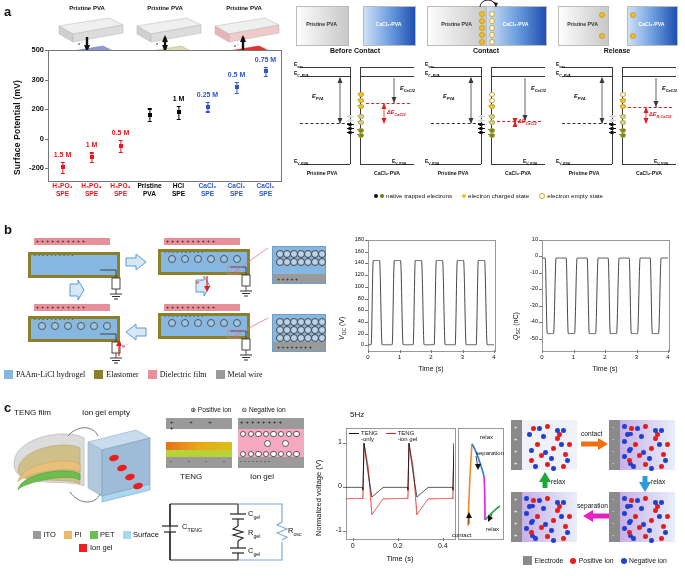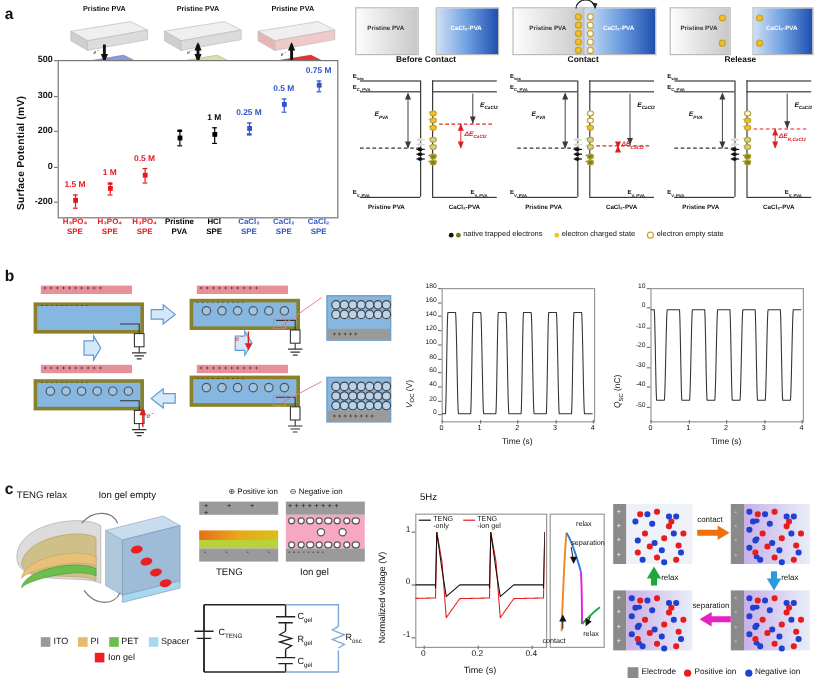--- a/index.html
+++ b/index.html
@@ -516,20 +516,40 @@
       <line x1="224" y1="104" x2="258" y2="86" stroke="#e07a8a" stroke-width="0.8"></line>
       <rect x="218" y="34" width="10" height="8" fill="none" stroke="#e07a8a" stroke-width="0.7"></rect>
       <rect x="218" y="98" width="10" height="8" fill="none" stroke="#e07a8a" stroke-width="0.7"></rect>
       </svg><div class="abs" style="left:186px;top:46px;font-size:6px;font-style:italic;color:#e02020;">e⁻</div><svg width="14" height="18" style="position:absolute;left:193px;top:44px;">
           <line x1="4" y1="0" x2="4" y2="13" stroke="#e02020" stroke-width="1.2"></line>
           <polygon points="4,16 1,10 7,10" fill="#e02020"></polygon>
         </svg><div class="abs" style="left:112px;top:110px;font-size:6px;font-style:italic;color:#e02020;">e⁻</div><svg width="14" height="18" style="position:absolute;left:105px;top:106px;">
           <line x1="4" y1="18" x2="4" y2="5" stroke="#e02020" stroke-width="1.2"></line>
           <polygon points="4,2 1,8 7,8" fill="#e02020"></polygon>
         </svg></i></div>
+  <div class="abs" id="panelB-legend" style="left:4px;top:370px;width:330px;height:14px;">
+      <div style="display:flex;align-items:center;gap:9px;font-size:8px;font-family:'Liberation Serif',serif;">
+        <span style="display:flex;align-items:center;gap:3px;">
+          <span class="sw" style="background:#86b7e0;"></span>
+          <span>PAAm-LiCl hydrogel</span>
+        </span>
+        <span style="display:flex;align-items:center;gap:3px;">
+          <span class="sw" style="background:#8a8029;"></span>
+          <span>Elastomer</span>
+        </span>
+        <span style="display:flex;align-items:center;gap:3px;">
+          <span class="sw" style="background:#e8909a;"></span>
+          <span>Dielectric film</span>
+        </span>
+        <span style="display:flex;align-items:center;gap:3px;">
+          <span class="sw" style="background:#9a9a9a;"></span>
+          <span>Metal wire</span>
+        </span>
+      </div>
+    </div>
 
   <div class="abs" id="chart-voc" style="left:334px;top:228px;width:172px;height:158px;">
       <div class="abs" style="left:34px;top:12px;width:126px;height:110px;border:1px solid #999;"></div>
       <div class="abs" style="left:31px;top:117.31914893617021px;width:3px;height:1px;background:#777;"></div>
       <div class="abs" style="left:4px;top:113.31914893617021px;width:26px;text-align:right;font-size:5.6px;color:#111;">0</div>
       <div class="abs" style="left:31px;top:105.61702127659575px;width:3px;height:1px;background:#777;"></div>
       <div class="abs" style="left:4px;top:101.61702127659575px;width:26px;text-align:right;font-size:5.6px;color:#111;">20</div>
       <div class="abs" style="left:31px;top:93.91489361702128px;width:3px;height:1px;background:#777;"></div>
       <div class="abs" style="left:4px;top:89.91489361702128px;width:26px;text-align:right;font-size:5.6px;color:#111;">40</div>
       <div class="abs" style="left:31px;top:82.2127659574468px;width:3px;height:1px;background:#777;"></div>
@@ -596,21 +616,21 @@
           <rect x="34" y="12" width="126" height="110"></rect>
         </clipPath>
       <path d="M34.00,30.06 L34.14,30.06 L34.28,30.06 L34.42,30.06 L34.56,30.06 L34.70,30.06 L34.84,30.06 L34.98,30.06 L35.12,30.06 L35.26,30.06 L35.40,30.06 L35.54,30.06 L35.68,30.06 L35.82,30.06 L35.96,30.06 L36.10,30.06 L36.24,30.06 L36.38,30.06 L36.52,30.06 L36.66,30.06 L36.80,30.06 L36.94,30.06 L37.08,30.06 L37.22,30.31 L37.36,32.17 L37.50,35.65 L37.64,40.47 L37.78,46.36 L37.92,53.06 L38.06,60.29 L38.20,67.79 L38.34,75.30 L38.48,82.53 L38.62,89.24 L38.76,95.13 L38.90,99.96 L39.04,103.45 L39.18,105.33 L39.32,105.58 L39.46,105.58 L39.60,105.58 L39.74,105.58 L39.88,105.58 L40.02,105.58 L40.16,105.58 L40.30,105.58 L40.44,105.58 L40.58,105.58 L40.72,105.58 L40.86,105.58 L41.00,105.58 L41.14,105.58 L41.28,105.58 L41.42,105.58 L41.56,105.58 L41.70,105.58 L41.84,105.58 L41.98,105.58 L42.12,105.58 L42.26,105.58 L42.40,105.58 L42.54,105.58 L42.68,105.58 L42.82,105.58 L42.96,105.58 L43.10,105.58 L43.24,105.58 L43.38,105.58 L43.52,105.58 L43.66,105.58 L43.80,105.58 L43.94,105.58 L44.08,105.58 L44.22,105.58 L44.36,105.58 L44.50,105.58 L44.64,105.58 L44.78,105.58 L44.92,105.58 L45.06,105.58 L45.20,105.58 L45.34,105.58 L45.48,105.58 L45.62,105.43 L45.76,104.15 L45.90,101.71 L46.04,98.25 L46.18,93.93 L46.32,88.91 L46.46,83.34 L46.60,77.38 L46.74,71.18 L46.88,64.90 L47.02,58.68 L47.16,52.70 L47.30,47.10 L47.44,42.03 L47.58,37.66 L47.72,34.14 L47.86,31.62 L48.00,30.26 L48.14,30.06 L48.28,30.06 L48.42,30.06 L48.56,30.06 L48.70,30.06 L48.84,30.06 L48.98,30.06 L49.12,30.06 L49.26,30.06 L49.40,30.06 L49.54,30.06 L49.68,30.06 L49.82,30.06 L49.96,30.06 L50.10,30.06 L50.24,30.06 L50.38,30.06 L50.52,30.06 L50.66,30.06 L50.80,30.06 L50.94,30.06 L51.08,30.06 L51.22,30.06 L51.36,30.06 L51.50,30.06 L51.64,30.06 L51.78,30.06 L51.92,30.06 L52.06,30.06 L52.20,30.06 L52.34,30.06 L52.48,30.06 L52.62,30.06 L52.76,30.06 L52.90,30.06 L53.04,30.06 L53.18,30.06 L53.32,30.06 L53.46,30.06 L53.60,30.06 L53.74,30.06 L53.88,30.06 L54.02,30.06 L54.16,30.06 L54.30,30.06 L54.44,30.06 L54.58,30.06 L54.72,30.06 L54.86,30.06 L55.00,30.06 L55.14,30.06 L55.28,30.06 L55.42,30.06 L55.56,30.06 L55.70,30.06 L55.84,30.06 L55.98,30.06 L56.12,30.06 L56.26,30.06 L56.40,30.06 L56.54,30.06 L56.68,30.06 L56.82,30.06 L56.96,30.06 L57.10,30.06 L57.24,30.06 L57.38,30.06 L57.52,30.06 L57.66,30.06 L57.80,30.06 L57.94,30.06 L58.08,30.06 L58.22,30.24 L58.36,31.97 L58.50,35.34 L58.64,40.06 L58.78,45.89 L58.92,52.53 L59.06,59.73 L59.20,67.23 L59.34,74.74 L59.48,82.01 L59.62,88.76 L59.76,94.73 L59.90,99.64 L60.04,103.24 L60.18,105.25 L60.32,105.58 L60.46,105.58 L60.60,105.58 L60.74,105.58 L60.88,105.58 L61.02,105.58 L61.16,105.58 L61.30,105.58 L61.44,105.58 L61.58,105.58 L61.72,105.58 L61.86,105.58 L62.00,105.58 L62.14,105.58 L62.28,105.58 L62.42,105.58 L62.56,105.58 L62.70,105.58 L62.84,105.58 L62.98,105.58 L63.12,105.58 L63.26,105.58 L63.40,105.58 L63.54,105.58 L63.68,105.58 L63.82,105.58 L63.96,105.58 L64.10,105.58 L64.24,105.58 L64.38,105.58 L64.52,105.58 L64.66,105.58 L64.80,105.58 L64.94,105.58 L65.08,105.58 L65.22,105.58 L65.36,105.58 L65.50,105.58 L65.64,105.58 L65.78,105.58 L65.92,105.58 L66.06,105.58 L66.20,105.58 L66.34,105.58 L66.48,105.58 L66.62,105.47 L66.76,104.29 L66.90,101.93 L67.04,98.54 L67.18,94.28 L67.32,89.31 L67.46,83.78 L67.60,77.84 L67.74,71.65 L67.88,65.37 L68.02,59.14 L68.16,53.14 L68.30,47.50 L68.44,42.39 L68.58,37.96 L68.72,34.37 L68.86,31.77 L69.00,30.32 L69.14,30.06 L69.28,30.06 L69.42,30.06 L69.56,30.06 L69.70,30.06 L69.84,30.06 L69.98,30.06 L70.12,30.06 L70.26,30.06 L70.40,30.06 L70.54,30.06 L70.68,30.06 L70.82,30.06 L70.96,30.06 L71.10,30.06 L71.24,30.06 L71.38,30.06 L71.52,30.06 L71.66,30.06 L71.80,30.06 L71.94,30.06 L72.08,30.06 L72.22,30.06 L72.36,30.06 L72.50,30.06 L72.64,30.06 L72.78,30.06 L72.92,30.06 L73.06,30.06 L73.20,30.06 L73.34,30.06 L73.48,30.06 L73.62,30.06 L73.76,30.06 L73.90,30.06 L74.04,30.06 L74.18,30.06 L74.32,30.06 L74.46,30.06 L74.60,30.06 L74.74,30.06 L74.88,30.06 L75.02,30.06 L75.16,30.06 L75.30,30.06 L75.44,30.06 L75.58,30.06 L75.72,30.06 L75.86,30.06 L76.00,30.06 L76.14,30.06 L76.28,30.06 L76.42,30.06 L76.56,30.06 L76.70,30.06 L76.84,30.06 L76.98,30.06 L77.12,30.06 L77.26,30.06 L77.40,30.06 L77.54,30.06 L77.68,30.06 L77.82,30.06 L77.96,30.06 L78.10,30.06 L78.24,30.06 L78.38,30.06 L78.52,30.06 L78.66,30.06 L78.80,30.06 L78.94,30.06 L79.08,30.06 L79.22,30.18 L79.36,31.78 L79.50,35.04 L79.64,39.67 L79.78,45.42 L79.92,52.01 L80.06,59.18 L80.20,66.66 L80.34,74.18 L80.48,81.48 L80.62,88.28 L80.76,94.31 L80.90,99.32 L81.04,103.02 L81.18,105.16 L81.32,105.58 L81.46,105.58 L81.60,105.58 L81.74,105.58 L81.88,105.58 L82.02,105.58 L82.16,105.58 L82.30,105.58 L82.44,105.58 L82.58,105.58 L82.72,105.58 L82.86,105.58 L83.00,105.58 L83.14,105.58 L83.28,105.58 L83.42,105.58 L83.56,105.58 L83.70,105.58 L83.84,105.58 L83.98,105.58 L84.12,105.58 L84.26,105.58 L84.40,105.58 L84.54,105.58 L84.68,105.58 L84.82,105.58 L84.96,105.58 L85.10,105.58 L85.24,105.58 L85.38,105.58 L85.52,105.58 L85.66,105.58 L85.80,105.58 L85.94,105.58 L86.08,105.58 L86.22,105.58 L86.36,105.58 L86.50,105.58 L86.64,105.58 L86.78,105.58 L86.92,105.58 L87.06,105.58 L87.20,105.58 L87.34,105.58 L87.48,105.58 L87.62,105.51 L87.76,104.42 L87.90,102.14 L88.04,98.83 L88.18,94.63 L88.32,89.70 L88.46,84.21 L88.60,78.29 L88.74,72.12 L88.88,65.84 L89.02,59.60 L89.16,53.58 L89.30,47.91 L89.44,42.75 L89.58,38.27 L89.72,34.61 L89.86,31.93 L90.00,30.38 L90.14,30.06 L90.28,30.06 L90.42,30.06 L90.56,30.06 L90.70,30.06 L90.84,30.06 L90.98,30.06 L91.12,30.06 L91.26,30.06 L91.40,30.06 L91.54,30.06 L91.68,30.06 L91.82,30.06 L91.96,30.06 L92.10,30.06 L92.24,30.06 L92.38,30.06 L92.52,30.06 L92.66,30.06 L92.80,30.06 L92.94,30.06 L93.08,30.06 L93.22,30.06 L93.36,30.06 L93.50,30.06 L93.64,30.06 L93.78,30.06 L93.92,30.06 L94.06,30.06 L94.20,30.06 L94.34,30.06 L94.48,30.06 L94.62,30.06 L94.76,30.06 L94.90,30.06 L95.04,30.06 L95.18,30.06 L95.32,30.06 L95.46,30.06 L95.60,30.06 L95.74,30.06 L95.88,30.06 L96.02,30.06 L96.16,30.06 L96.30,30.06 L96.44,30.06 L96.58,30.06 L96.72,30.06 L96.86,30.06 L97.00,30.06 L97.14,30.06 L97.28,30.06 L97.42,30.06 L97.56,30.06 L97.70,30.06 L97.84,30.06 L97.98,30.06 L98.12,30.06 L98.26,30.06 L98.40,30.06 L98.54,30.06 L98.68,30.06 L98.82,30.06 L98.96,30.06 L99.10,30.06 L99.24,30.06 L99.38,30.06 L99.52,30.06 L99.66,30.06 L99.80,30.06 L99.94,30.06 L100.08,30.06 L100.22,30.13 L100.36,31.60 L100.50,34.74 L100.64,39.28 L100.78,44.95 L100.92,51.49 L101.06,58.63 L101.20,66.09 L101.34,73.62 L101.48,80.94 L101.62,87.79 L101.76,93.89 L101.90,98.98 L102.04,102.80 L102.18,105.06 L102.32,105.58 L102.46,105.58 L102.60,105.58 L102.74,105.58 L102.88,105.58 L103.02,105.58 L103.16,105.58 L103.30,105.58 L103.44,105.58 L103.58,105.58 L103.72,105.58 L103.86,105.58 L104.00,105.58 L104.14,105.58 L104.28,105.58 L104.42,105.58 L104.56,105.58 L104.70,105.58 L104.84,105.58 L104.98,105.58 L105.12,105.58 L105.26,105.58 L105.40,105.58 L105.54,105.58 L105.68,105.58 L105.82,105.58 L105.96,105.58 L106.10,105.58 L106.24,105.58 L106.38,105.58 L106.52,105.58 L106.66,105.58 L106.80,105.58 L106.94,105.58 L107.08,105.58 L107.22,105.58 L107.36,105.58 L107.50,105.58 L107.64,105.58 L107.78,105.58 L107.92,105.58 L108.06,105.58 L108.20,105.58 L108.34,105.58 L108.48,105.58 L108.62,105.54 L108.76,104.55 L108.90,102.35 L109.04,99.11 L109.18,94.97 L109.32,90.10 L109.46,84.64 L109.60,78.75 L109.74,72.59 L109.88,66.31 L110.02,60.07 L110.16,54.02 L110.30,48.32 L110.44,43.12 L110.58,38.58 L110.72,34.85 L110.86,32.09 L111.00,30.46 L111.14,30.06 L111.28,30.06 L111.42,30.06 L111.56,30.06 L111.70,30.06 L111.84,30.06 L111.98,30.06 L112.12,30.06 L112.26,30.06 L112.40,30.06 L112.54,30.06 L112.68,30.06 L112.82,30.06 L112.96,30.06 L113.10,30.06 L113.24,30.06 L113.38,30.06 L113.52,30.06 L113.66,30.06 L113.80,30.06 L113.94,30.06 L114.08,30.06 L114.22,30.06 L114.36,30.06 L114.50,30.06 L114.64,30.06 L114.78,30.06 L114.92,30.06 L115.06,30.06 L115.20,30.06 L115.34,30.06 L115.48,30.06 L115.62,30.06 L115.76,30.06 L115.90,30.06 L116.04,30.06 L116.18,30.06 L116.32,30.06 L116.46,30.06 L116.60,30.06 L116.74,30.06 L116.88,30.06 L117.02,30.06 L117.16,30.06 L117.30,30.06 L117.44,30.06 L117.58,30.06 L117.72,30.06 L117.86,30.06 L118.00,30.06 L118.14,30.06 L118.28,30.06 L118.42,30.06 L118.56,30.06 L118.70,30.06 L118.84,30.06 L118.98,30.06 L119.12,30.06 L119.26,30.06 L119.40,30.06 L119.54,30.06 L119.68,30.06 L119.82,30.06 L119.96,30.06 L120.10,30.06 L120.24,30.06 L120.38,30.06 L120.52,30.06 L120.66,30.06 L120.80,30.06 L120.94,30.06 L121.08,30.06 L121.22,30.10 L121.36,31.43 L121.50,34.45 L121.64,38.90 L121.78,44.49 L121.92,50.98 L122.06,58.08 L122.20,65.53 L122.34,73.06 L122.48,80.41 L122.62,87.30 L122.76,93.47 L122.90,98.64 L123.04,102.56 L123.18,104.95 L123.32,105.58 L123.46,105.58 L123.60,105.58 L123.74,105.58 L123.88,105.58 L124.02,105.58 L124.16,105.58 L124.30,105.58 L124.44,105.58 L124.58,105.58 L124.72,105.58 L124.86,105.58 L125.00,105.58 L125.14,105.58 L125.28,105.58 L125.42,105.58 L125.56,105.58 L125.70,105.58 L125.84,105.58 L125.98,105.58 L126.12,105.58 L126.26,105.58 L126.40,105.58 L126.54,105.58 L126.68,105.58 L126.82,105.58 L126.96,105.58 L127.10,105.58 L127.24,105.58 L127.38,105.58 L127.52,105.58 L127.66,105.58 L127.80,105.58 L127.94,105.58 L128.08,105.58 L128.22,105.58 L128.36,105.58 L128.50,105.58 L128.64,105.58 L128.78,105.58 L128.92,105.58 L129.06,105.58 L129.20,105.58 L129.34,105.58 L129.48,105.58 L129.62,105.56 L129.76,104.67 L129.90,102.56 L130.04,99.39 L130.18,95.31 L130.32,90.48 L130.46,85.06 L130.60,79.20 L130.74,73.06 L130.88,66.78 L131.02,60.53 L131.16,54.46 L131.30,48.73 L131.44,43.49 L131.58,38.89 L131.72,35.10 L131.86,32.26 L132.00,30.54 L132.14,30.06 L132.28,30.06 L132.42,30.06 L132.56,30.06 L132.70,30.06 L132.84,30.06 L132.98,30.06 L133.12,30.06 L133.26,30.06 L133.40,30.06 L133.54,30.06 L133.68,30.06 L133.82,30.06 L133.96,30.06 L134.10,30.06 L134.24,30.06 L134.38,30.06 L134.52,30.06 L134.66,30.06 L134.80,30.06 L134.94,30.06 L135.08,30.06 L135.22,30.06 L135.36,30.06 L135.50,30.06 L135.64,30.06 L135.78,30.06 L135.92,30.06 L136.06,30.06 L136.20,30.06 L136.34,30.06 L136.48,30.06 L136.62,30.06 L136.76,30.06 L136.90,30.06 L137.04,30.06 L137.18,30.06 L137.32,30.06 L137.46,30.06 L137.60,30.06 L137.74,30.06 L137.88,30.06 L138.02,30.06 L138.16,30.06 L138.30,30.06 L138.44,30.06 L138.58,30.06 L138.72,30.06 L138.86,30.06 L139.00,30.06 L139.14,30.06 L139.28,30.06 L139.42,30.06 L139.56,30.06 L139.70,30.06 L139.84,30.06 L139.98,30.06 L140.12,30.06 L140.26,30.06 L140.40,30.06 L140.54,30.06 L140.68,30.06 L140.82,30.06 L140.96,30.06 L141.10,30.06 L141.24,30.06 L141.38,30.06 L141.52,30.06 L141.66,30.06 L141.80,30.06 L141.94,30.06 L142.08,30.06 L142.22,30.08 L142.36,31.27 L142.50,34.17 L142.64,38.52 L142.78,44.04 L142.92,50.47 L143.06,57.53 L143.20,64.96 L143.34,72.50 L143.48,79.87 L143.62,86.80 L143.76,93.03 L143.90,98.29 L144.04,102.32 L144.18,104.83 L144.32,105.58 L144.46,105.58 L144.60,105.58 L144.74,105.58 L144.88,105.58 L145.02,105.58 L145.16,105.58 L145.30,105.58 L145.44,105.58 L145.58,105.58 L145.72,105.58 L145.86,105.58 L146.00,105.58 L146.14,105.58 L146.28,105.58 L146.42,105.58 L146.56,105.58 L146.70,105.58 L146.84,105.58 L146.98,105.58 L147.12,105.58 L147.26,105.58 L147.40,105.58 L147.54,105.58 L147.68,105.58 L147.82,105.58 L147.96,105.58 L148.10,105.58 L148.24,105.58 L148.38,105.58 L148.52,105.58 L148.66,105.58 L148.80,105.58 L148.94,105.58 L149.08,105.58 L149.22,105.58 L149.36,105.58 L149.50,105.58 L149.64,105.58 L149.78,105.58 L149.92,105.58 L150.06,105.58 L150.20,105.58 L150.34,105.58 L150.48,105.58 L150.62,105.58 L150.76,104.78 L150.90,102.75 L151.04,99.66 L151.18,95.64 L151.32,90.87 L151.46,85.49 L151.60,79.65 L151.74,73.52 L151.88,67.25 L152.02,60.99 L152.16,54.91 L152.30,49.14 L152.44,43.86 L152.58,39.21 L152.72,35.35 L152.86,32.44 L153.00,30.62 L153.14,30.06 L153.28,30.06 L153.42,30.06 L153.56,30.06 L153.70,30.06 L153.84,30.06 L153.98,30.06 L154.12,30.06 L154.26,30.06 L154.40,30.06 L154.54,30.06 L154.68,30.06 L154.82,30.06 L154.96,30.06 L155.10,30.06 L155.24,30.06 L155.38,30.06 L155.52,30.06 L155.66,30.06 L155.80,30.06 L155.94,30.06 L156.08,30.06 L156.22,30.06 L156.36,30.06 L156.50,30.06 L156.64,30.06 L156.78,30.06 L156.92,30.06 L157.06,30.06 L157.20,30.06 L157.34,30.06 L157.48,30.06 L157.62,30.06 L157.76,30.06 L157.90,30.06 L158.04,30.06 L158.18,30.06 L158.32,30.06 L158.46,30.06 L158.60,30.06 L158.74,30.06 L158.88,30.06 L159.02,30.06 L159.16,30.06 L159.30,30.06 L159.44,30.06 L159.58,30.06 L159.72,30.06 L159.86,30.06 L160.00,30.06 " fill="none" stroke="#333" stroke-width="0.9" clip-path="url(#clip-chart-qsc)"></path>
       </svg>
       <div class="abs" style="left:34px;top:137px;width:126px;text-align:center;font-size:7px;">Time (s)</div>
       <div class="abs" style="left:4px;top:112px;transform:rotate(-90deg);transform-origin:left top;font-size:7px;white-space:nowrap;"><i>Q</i><sub>SC</sub> (nC)</div>
     </div>
 
   <div class="abs plabel" style="left:4px;top:400px;">c</div>
   <div class="abs" id="panelC-device" style="left:8px;top:408px;width:150px;height:115px;">
-    <div class="abs t8" style="left:6px;top:0;">TENG relax</div>
+    <div class="abs t8" style="left:6px;top:0;">TENG film</div>
     <div class="abs t8" style="left:74px;top:0;">Ion gel empty</div>
     <svg width="150" height="100" style="position:absolute;left:0;top:12px;">
       <path d="M6,44 C6,16 60,8 76,18 L76,66 C60,58 6,70 6,44 Z" fill="#dcdcdc" stroke="#bbb" stroke-width="0.8"></path>
       <path d="M10,50 C12,28 58,20 72,28 L72,64 C58,56 12,66 10,50 Z" fill="#cfc08a" stroke="#b8a870" stroke-width="0.7"></path>
       <path d="M10,62 C12,44 58,36 72,44 L72,52 C58,44 12,56 10,62 Z" fill="#e8c07a" stroke="#c9a45e" stroke-width="0.6"></path>
       <path d="M10,70 C12,54 58,46 72,54 L72,60 C58,52 12,64 10,70 Z" fill="#6cbf4e" stroke="#4f9a36" stroke-width="0.6"></path>
       <polygon points="80,22 128,10 142,18 94,30" fill="#c8dcee" stroke="#9ab8d0" stroke-width="0.7"></polygon>
       <polygon points="80,22 94,30 94,76 80,68" fill="#b0c8dc" stroke="#9ab8d0" stroke-width="0.7"></polygon>
       <polygon points="94,30 142,18 142,64 94,76" fill="#9ebcd8" stroke="#7fa0bc" stroke-width="0.7"></polygon>
       <polygon points="94,76 142,64 142,70 94,82" fill="#a8d8f0" stroke="#7fa0bc" stroke-width="0.6"></polygon>
@@ -631,21 +651,21 @@
         <span style="display:flex;align-items:center;gap:2.5px;">
           <span class="sw" style="width:8px;height:8px;background:#eab96a;"></span>
           <span>PI</span>
         </span>
         <span style="display:flex;align-items:center;gap:2.5px;">
           <span class="sw" style="width:8px;height:8px;background:#6cbf4e;"></span>
           <span>PET</span>
         </span>
         <span style="display:flex;align-items:center;gap:2.5px;">
           <span class="sw" style="width:8px;height:8px;background:#a8d8f0;"></span>
-          <span>Spacer</span>
+          <span>Surface</span>
         </span>
         <span style="display:flex;align-items:center;gap:2.5px;">
           <span class="sw" style="width:8px;height:8px;background:#f02020;"></span>
           <span>Ion gel</span>
         </span>
       </div>
     </div>
   <div class="abs" id="panelC-ion" style="left:160px;top:406px;width:150px;height:90px;">
       <div class="abs" style="left:8px;top:0;width:140px;display:flex;gap:10px;font-size:6.6px;justify-content:center;">
         <span>⊕ Positive ion</span>

